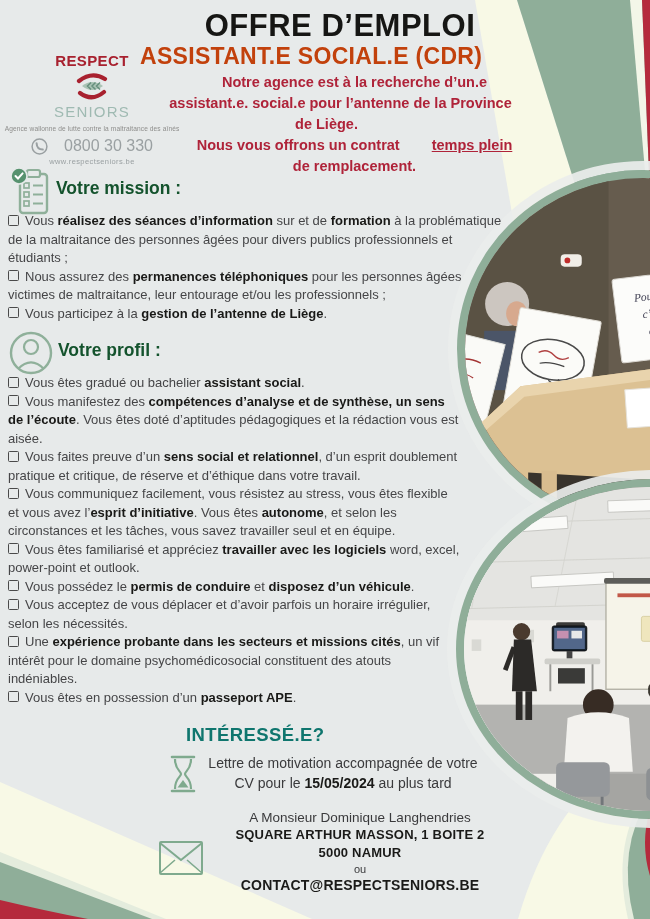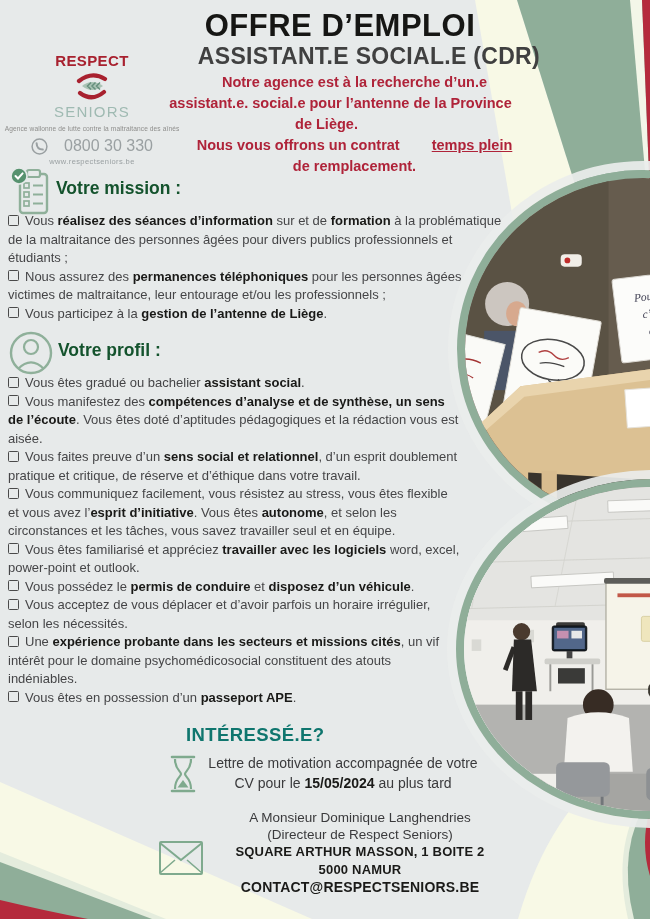--- a/index.html
+++ b/index.html
@@ -3,22 +3,22 @@
 <meta charset="utf-8">
 <style>
   html,body{margin:0;padding:0;background:#cfd4d4;}
   .page{position:relative;width:650px;height:919px;background:#e7eaea;overflow:hidden;
         font-family:"Liberation Sans","DejaVu Sans",sans-serif;color:#3d3d3f;}
   .abs{position:absolute;}
   svg{display:block;}
   
   .title1{left:150px;top:8px;width:380px;text-align:center;font-size:31px;font-weight:700;
           color:#161614;letter-spacing:.5px;z-index:3;}
-  .title2{left:140px;top:43px;width:400px;text-align:right;font-size:23px;font-weight:700;
-          color:#404040;letter-spacing:.3px;z-index:3;}
+  .title2{left:140px;top:43px;width:400px;text-align:left;font-size:23px;font-weight:700;
+          color:#c2410c;letter-spacing:.3px;z-index:3;}
   .intro{left:163px;top:72px;width:355px;text-align:center;font-size:14.5px;font-weight:700;
          color:#af2339;line-height:21px;z-index:3;}
   .intro .u{text-decoration:underline;}
   .intro b{color:#af2339;margin-left:28px;}
   
   .logo{left:4px;top:52px;width:176px;text-align:center;z-index:3;}
   .logorow{display:flex;align-items:center;justify-content:center;gap:3px;flex-direction:column;}
   .logoword1{font-size:15px;font-weight:700;color:#a8212f;letter-spacing:.4px;}
   .logoword2{font-size:15px;font-weight:400;color:#9fbab2;letter-spacing:1.2px;}
   .tagline{margin-top:5px;font-size:6.6px;color:#8e8e8c;letter-spacing:.1px;}
@@ -275,19 +275,19 @@
     <path d="M9.5,33.5 L20.5,33.5 L15,26 Z" fill="#7faa8e"></path>
   </svg>
   <div class="abs deadline"><span>Lettre de motivation accompagnée de votre CV pour le </span><b>15/05/2024</b><span> au plus tard</span></div>
   <svg class="abs icon" style="left:158px;top:840px;" width="46" height="36" viewBox="0 0 46 36">
     <rect x="2" y="2" width="42" height="32" rx="1" fill="none" stroke="#7faa8e" stroke-width="2"></rect>
     <path d="M2,3 L23,20 L44,3" fill="none" stroke="#7faa8e" stroke-width="2"></path>
     <path d="M2,33 L17,20 M44,33 L29,20" fill="none" stroke="#7faa8e" stroke-width="1.6"></path>
   </svg>
   <div class="abs addr">
     <div class="n">A Monsieur Dominique Langhendries</div>
-    <div class="n">(Directeur de Respect Seniors)</div>
     <div class="bcaps">SQUARE ARTHUR MASSON, 1 BOITE 2</div>
     <div class="bcaps">5000 NAMUR</div>
+    <div class="or">ou</div>
     <div class="mail">CONTACT@RESPECTSENIORS.BE</div>
   </div>
 
 </div>
 
 </body></html>

